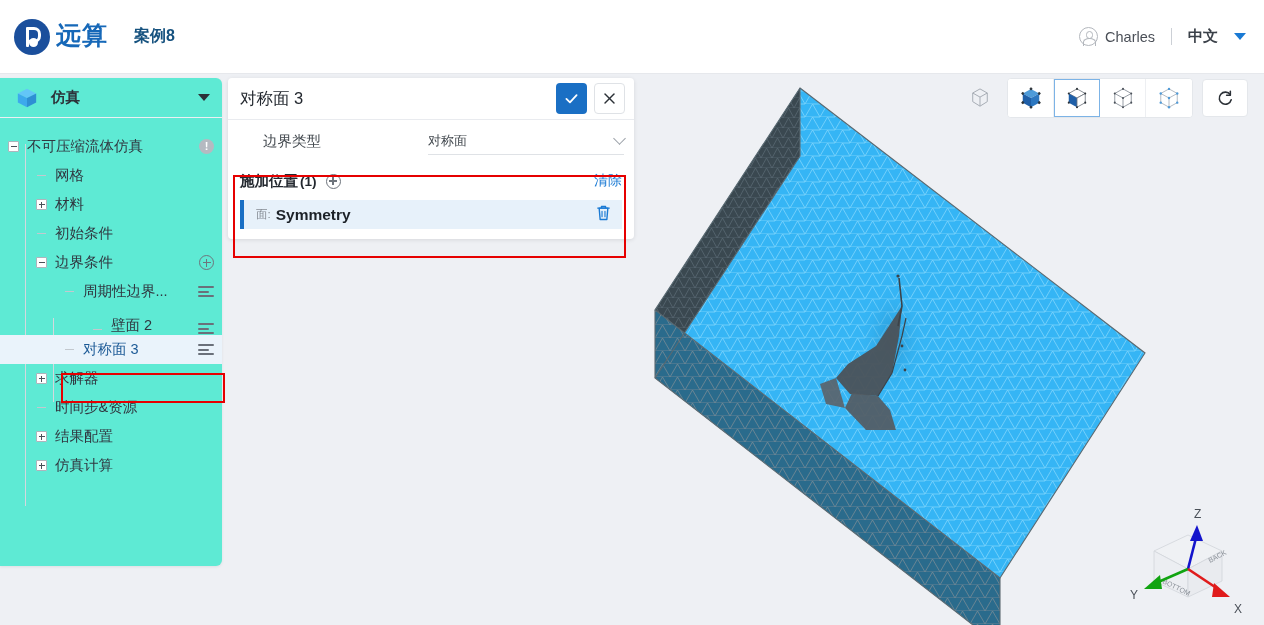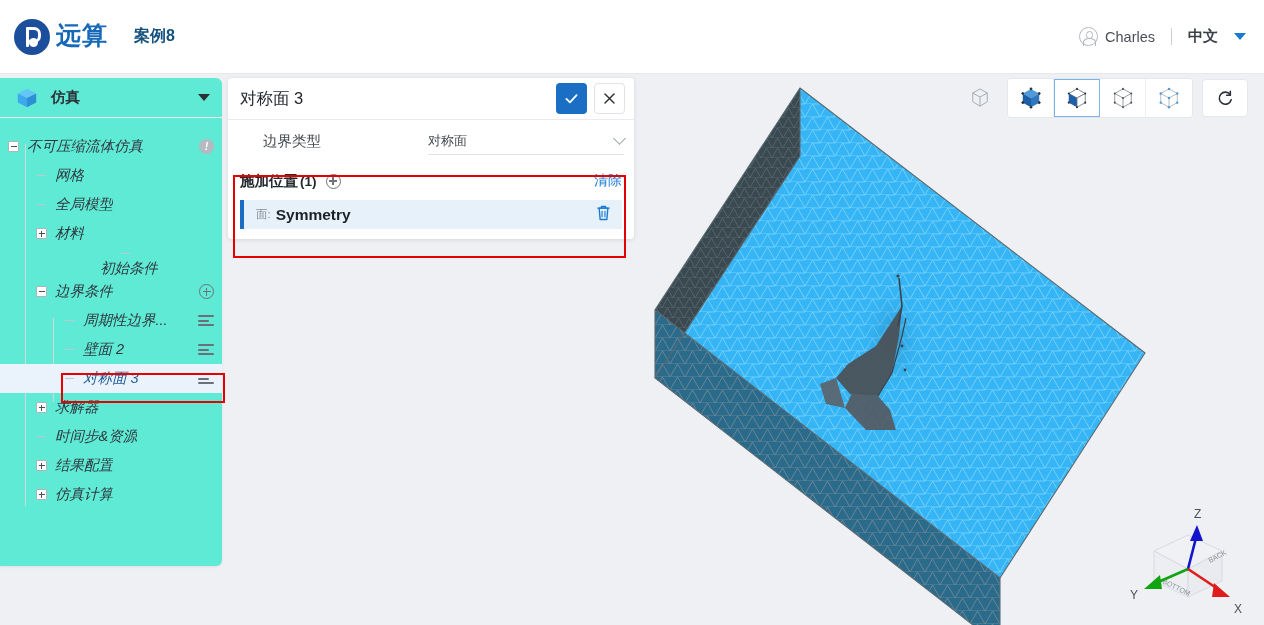--- a/index.html
+++ b/index.html
@@ -98,21 +98,21 @@
     margin-left: 13px; font-size: 14.5px;
     font-weight: bold; color: #2c3138;
   }
   .tri-down {
     margin-left: auto; width: 0; height: 0;
     border-left: 6px solid transparent;
     border-right: 6px solid transparent;
     border-top: 7px solid #2c3138;
   }
 
-  .tree { padding: 14px 0 0 0; position: relative; font-style: italic; }
+  .tree { padding: 14px 0 0 0; position: relative; }
   .tree-row {
     position: relative; height: 29px;
     display: flex; align-items: center;
     font-size: 14.5px; color: #303740;
     padding-right: 8px;
   }
   .tree-row.selected { background: #eaf3fb; }
   .tree-row.selected .tree-label { color: #1c5a96; }
   .expander {
     width: 11px; height: 11px; flex: 0 0 auto;
@@ -315,28 +315,24 @@
         <span class="tree-label" style="margin-left: 8px;">不可压缩流体仿真</span>
         <span class="row-act">
           <span class="icon-warn">!</span>
         </span>
       </div>
       <div class="tree-row" style="padding-left: 36px;">
         <span class="leaf-dash"></span>
         <span class="tree-label" style="margin-left: 8px;">网格</span>
       </div>
       <div class="tree-row" style="padding-left: 36px;">
-        <span class="leaf-dash"></span>
-        <span class="tree-label" style="margin-left: 8px;">全局模型</span>
-      </div>
-      <div class="tree-row" style="padding-left: 36px;">
         <span class="expander plus"></span>
         <span class="tree-label" style="margin-left: 8px;">材料</span>
       </div>
-      <div class="tree-row" style="padding-left: 36px; flex-direction: column;">
+      <div class="tree-row" style="padding-left: 36px;">
         <span class="leaf-dash"></span>
         <span class="tree-label" style="margin-left: 8px;">初始条件</span>
       </div>
       <div class="tree-row" style="padding-left: 36px;">
         <span class="expander"></span>
         <span class="tree-label" style="margin-left: 8px;">边界条件</span>
         <span class="row-act">
           <span class="icon-plus-circle"></span>
         </span>
       </div>
@@ -344,21 +340,21 @@
         <span class="leaf-dash"></span>
         <span class="tree-label" style="margin-left: 8px;">周期性边界...</span>
         <span class="row-act">
           <span class="icon-lines">
             <i></i>
             <i></i>
             <i></i>
           </span>
         </span>
       </div>
-      <div class="tree-row" style="padding-left: 64px;">
+      <div class="tree-row" style="padding-left: 92px; align-items: flex-end;">
         <span class="leaf-dash"></span>
         <span class="tree-label" style="margin-left: 8px;">壁面 2</span>
         <span class="row-act">
           <span class="icon-lines">
             <i></i>
             <i></i>
             <i></i>
           </span>
         </span>
       </div>

